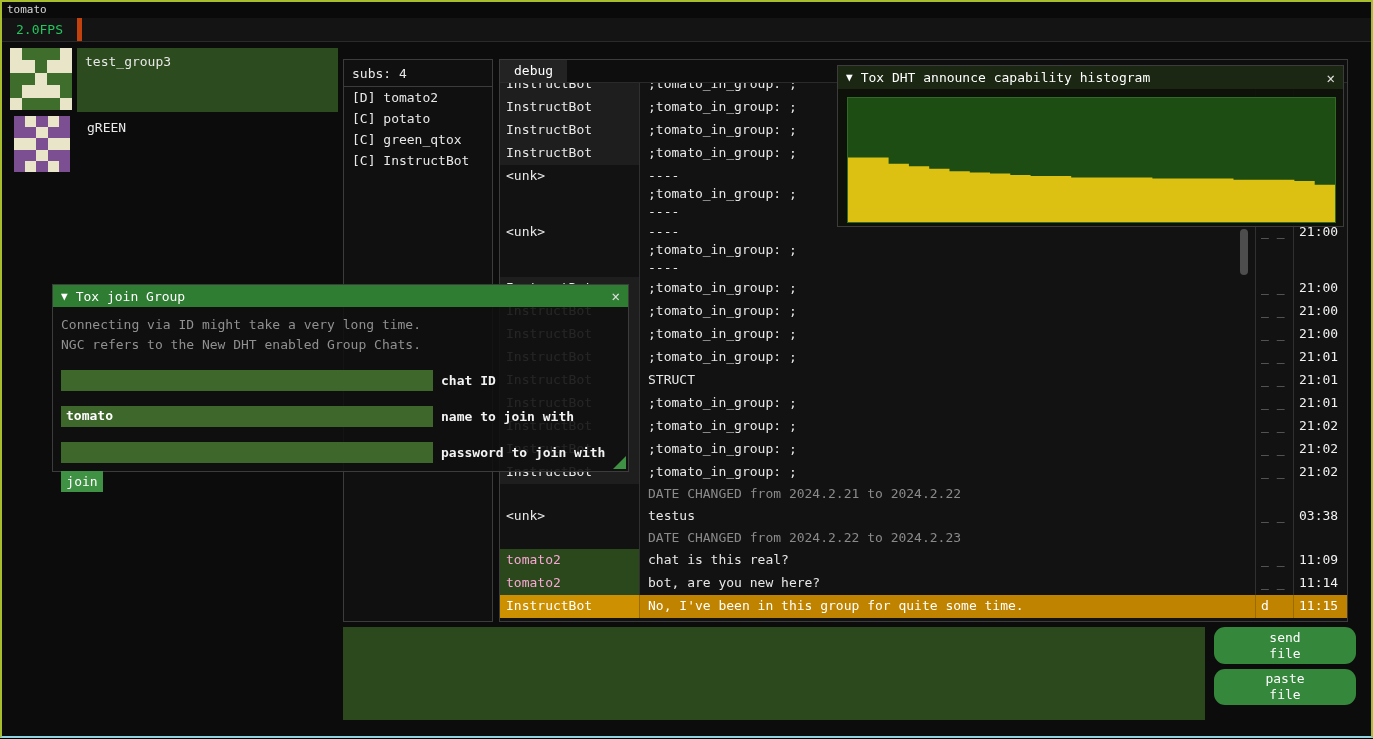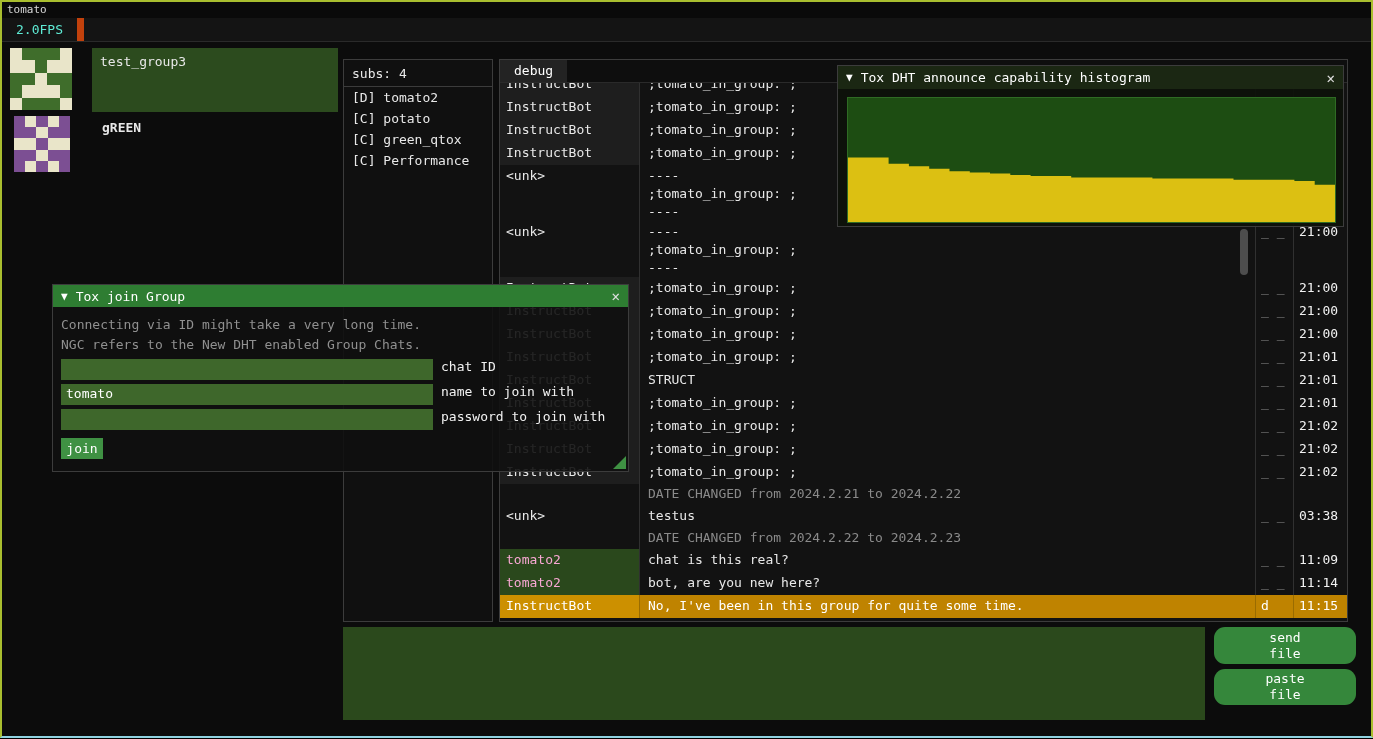--- a/index.html
+++ b/index.html
@@ -10,31 +10,31 @@
     background:#0c0c0c;
     border:2px solid #a9be2f; border-bottom-color:#8fd2e0;
     font-family:"DejaVu Sans Mono","Liberation Mono",monospace;
     font-size:13px; color:#e8e8e8; overflow:hidden;
   }
   
   .titlebar { position:absolute; top:0; left:0; right:0; height:16px;
     font-size:11px; line-height:15px; padding-left:5px; color:#d8d8d8; background:#0a0a0a; }
   .menubar { position:absolute; top:16px; left:0; right:0; height:24px;
     background:#141414; border-bottom:1px solid #2a2a2a; display:flex; align-items:stretch; }
-  .menu-cell { display:flex; align-items:center; padding:0 14px; border-right:7px solid #c2410c; color:#5eead4; }
+  .menu-cell { display:flex; align-items:center; padding:0 14px; border-right:5px solid #c2410c; color:#22c55e; }
   
   .group-row { position:absolute; display:flex; cursor:default; }
   .g1 { top:46px; left:8px; width:328px; height:64px; }
   .g2 { top:114px; left:12px; width:324px; height:58px; }
   .avatar { display:grid; grid-template-columns:repeat(5,1fr); grid-template-rows:repeat(5,1fr); flex:none; }
   .g1 .avatar { width:62px; height:62px; }
   .g2 .avatar { width:56px; height:56px; }
-  .group-label-wrap { flex:1; margin-left:20px; padding:6px 0 1px 8px; }
+  .group-label-wrap { flex:1; margin-left:5px; padding:6px 0 1px 8px; }
   .group-label-wrap.sel { background:#2c4b1e; }
-  .g2 .group-label-wrap { padding-top:4px; padding-left:12px;font-weight:bold; }
+  .g2 .group-label-wrap { padding-top:4px; padding-left:12px; }
   
   .members-panel { position:absolute; left:341px; top:57px; width:150px; height:563px;
     background:#101010; border:1px solid #3c3c3c; }
   .members-header { padding:6px 8px 5px 8px; border-bottom:1px solid #3c3c3c; }
   .member-item { padding:1px 8px; line-height:19px; white-space:nowrap; }
   
   .chat-panel { position:absolute; left:497px; top:57px; width:849px; height:563px;
     background:#121212; border:1px solid #3c3c3c; }
   .tabbar { height:23px; display:flex; background:#0e0e0e; border-bottom:1px solid #2a2a2a; }
   .tab { padding:3px 14px 0 14px; background:#232323; color:#fff; }
@@ -75,21 +75,21 @@
   .win-title .close { margin-left:auto; font-size:14px; color:#e0e0e0; cursor:default; }
   .hist-plot { position:absolute; left:9px; top:31px; width:489px; height:126px;
     border:1px solid #2f6b24; }
   .hist-plot svg { position:absolute; inset:0; width:100%; height:100%; }
   
   .join-window { position:absolute; left:50px; top:282px; width:577px; height:188px;
     background:rgba(15,15,15,0.90); border:1px solid #3c3c3c; z-index:6; }
   .join-window .win-title { background:#2e7d32; height:22px; }
   .join-body { padding:8px; position:relative; }
   .join-desc { color:#909090; line-height:20px; white-space:nowrap; }
-  .field-row { display:flex; margin-top:4px; }
+  .field-row { display:flex; align-items:center; margin-top:15px;font-weight:bold; }
   .field-input { width:372px; height:21px; background:#3e672b; color:#fff;
     padding:2px 5px; overflow:hidden; white-space:nowrap; }
   .field-label { margin-left:8px; color:#f2f2f2; white-space:nowrap; }
   .join-btn { margin-top:8px; width:42px; height:21px; background:#3f9143; color:#fff;
     display:flex; align-items:center; justify-content:center; cursor:default; }
   .resize-grip { position:absolute; right:2px; bottom:2px; width:0; height:0;
     border-left:13px solid transparent; border-bottom:13px solid #3f9143; }
 </style>
 </head>
 <body>
@@ -168,21 +168,21 @@
       <span>gREEN</span>
     </div>
   </div>
 
   <div class="members-panel">
     <div class="members-header">subs: 4</div>
     <div>
         <div class="member-item">[D] tomato2</div>
         <div class="member-item">[C] potato</div>
         <div class="member-item">[C] green_qtox</div>
-        <div class="member-item">[C] Performance</div>
+        <div class="member-item">[C] InstructBot</div>
       </div>
   </div>
 
   <div class="chat-panel">
     <div class="tabbar">
       <div class="tab">debug</div>
     </div>
     <div class="chat-scroll">
       <div class="chat-rows">
           <div class="chat-row">

